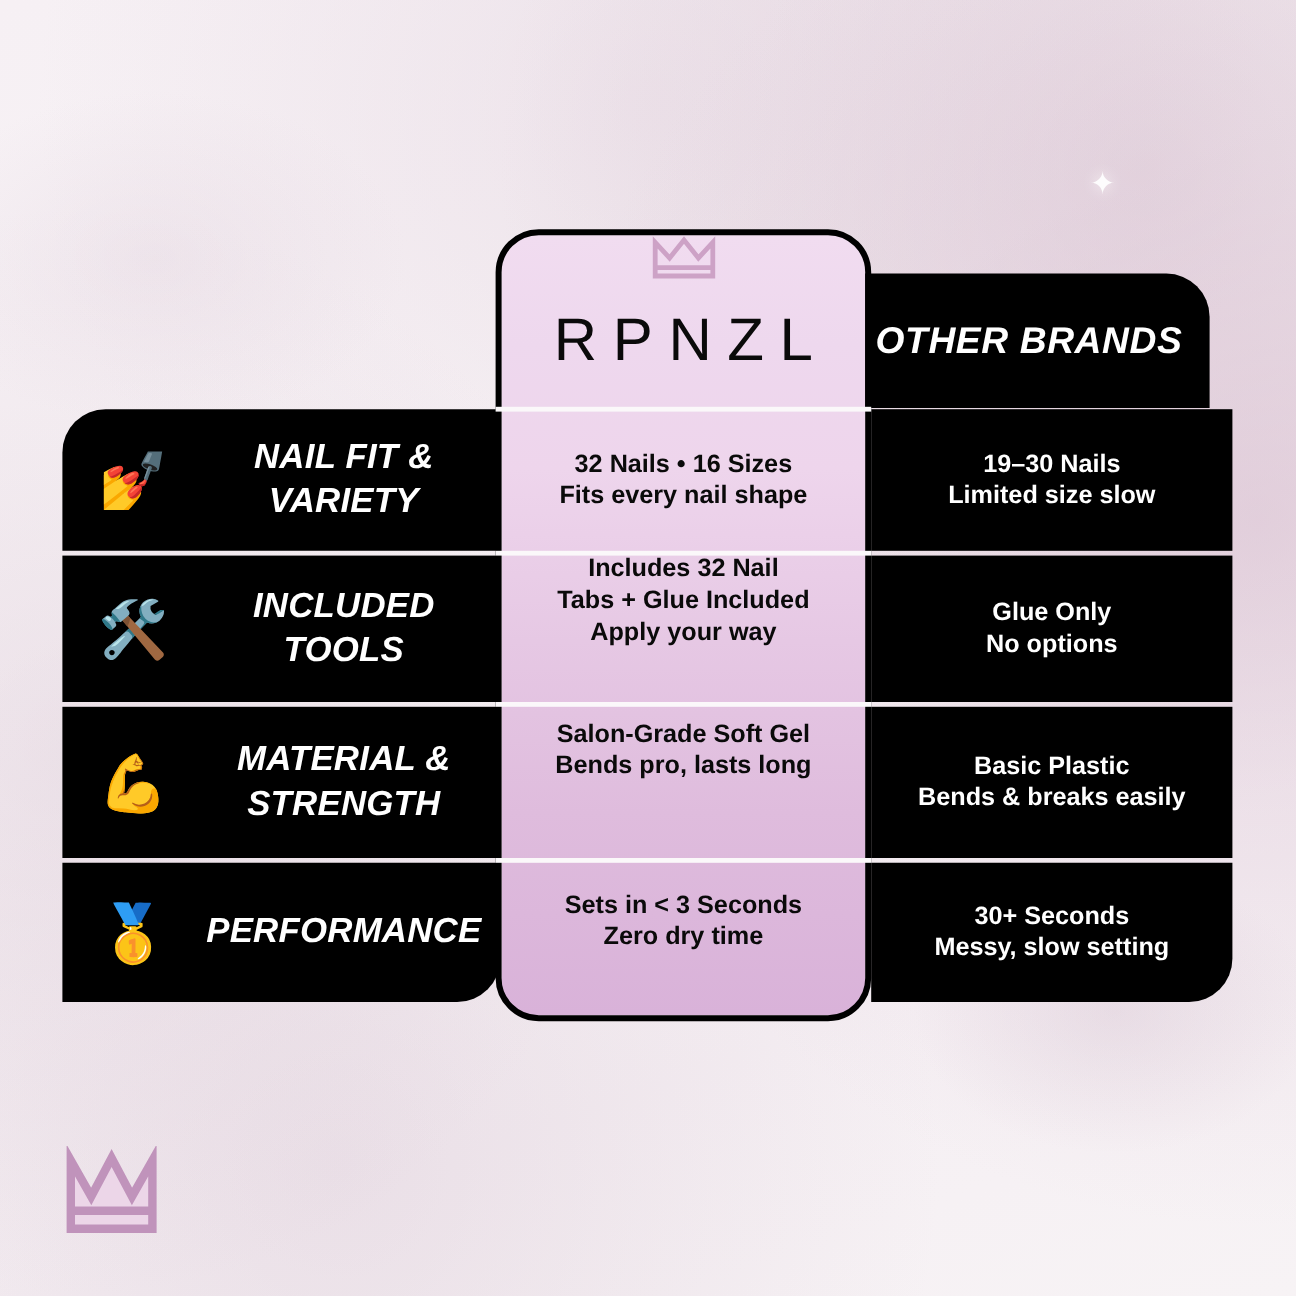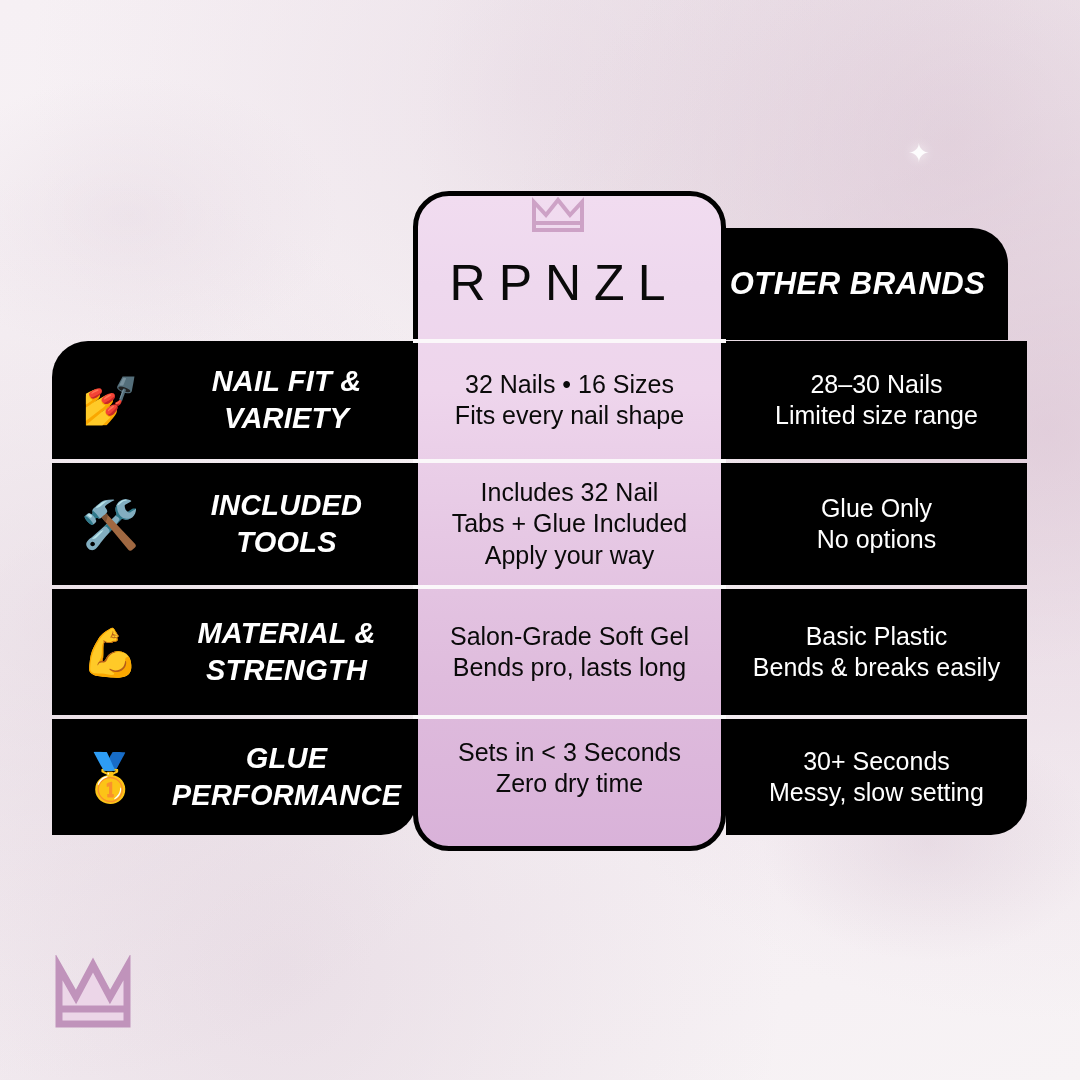--- a/index.html
+++ b/index.html
@@ -76,21 +76,21 @@
     position: absolute;
     left: 413px;
     width: 313px;
     height: 4px;
     background: #fbf8fa;
     z-index: 6;
   }
 
   #brand-block {
     position: absolute;
-    left: 401px;
+    left: 413px;
     top: 191px;
     width: 313px;
     height: 124px;
     z-index: 7;
     display: flex;
     flex-direction: column;
     align-items: center;
     justify-content: center;
     gap: 16px;
   }
@@ -172,22 +172,22 @@
     font-weight: bold;
     font-style: italic;
     line-height: 1.28;
     text-align: center;
     padding-right: 4px;
     letter-spacing: 0.2px;
   }
 
   .cell-text {
     color: #ffffff;
-    font-size: 25px;
-    font-weight: normal;
+    font-size: 21px;
+    font-weight: bold;
     line-height: 1.26;
   }
 
   .mid-cell {
     position: absolute;
     left: 418px;
     width: 303px;
     z-index: 8;
     display: flex;
     align-items: center;
@@ -197,22 +197,22 @@
   }
   .mid-cell .cell-text { color: #0a0a0a; }
 
   
   #row-1 { top: 341px; height: 118px; }
   #row-2 { top: 463px; height: 122px; }
   #row-3 { top: 589px; height: 126px; }
   #row-4 { top: 719px; height: 116px; }
 
   #mid-1 { top: 341px; height: 118px; }
-  #mid-2 { top: 463px; height: 122px; align-items: center; }
-  #mid-3 { top: 589px; height: 126px; }
+  #mid-2 { top: 440px; height: 122px; align-items: center; }
+  #mid-3 { top: 562px; height: 126px; }
   #mid-4 { top: 710px; height: 116px; }
 
   
   #row-1 .left-card  { border-radius: 36px 0 0 0; }
   #row-4 .left-card  { border-radius: 0 0 36px 0; }
   #row-4 .right-card { border-radius: 0 0 36px 0; justify-content: center; }
   #row-1 .right-card { border-radius: 0; }
 
   
   #footer-logo {
@@ -235,22 +235,22 @@
   <div class="row" id="row-1">
     <div class="left-card">
       <div class="row-emoji">💅</div>
       <div class="row-label">
         <div>NAIL FIT &amp;</div>
         <div>VARIETY</div>
       </div>
     </div>
     <div class="right-card">
       <div class="cell-text">
-        <div>28–30 Nails</div>
-        <div>Limited size range</div>
+        <div>19–30 Nails</div>
+        <div>Limited size slow</div>
       </div>
     </div>
   </div>
 
   <div class="row" id="row-2">
     <div class="left-card">
       <div class="row-emoji">🛠️</div>
       <div class="row-label">
         <div>INCLUDED</div>
         <div>TOOLS</div>
@@ -277,21 +277,20 @@
         <div>Basic Plastic</div>
         <div>Bends &amp; breaks easily</div>
       </div>
     </div>
   </div>
 
   <div class="row" id="row-4">
     <div class="left-card">
       <div class="row-emoji">🥇</div>
       <div class="row-label">
-        <div>GLUE</div>
         <div>PERFORMANCE</div>
       </div>
     </div>
     <div class="right-card">
       <div class="cell-text">
         <div>30+ Seconds</div>
         <div>Messy, slow setting</div>
       </div>
     </div>
   </div>

